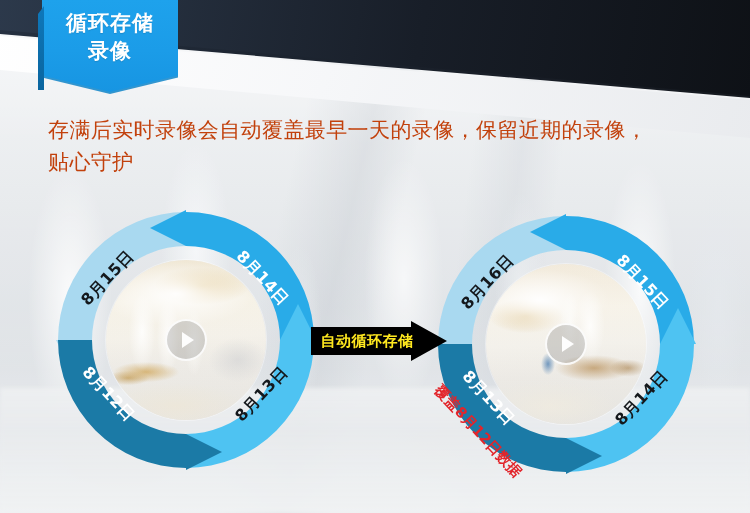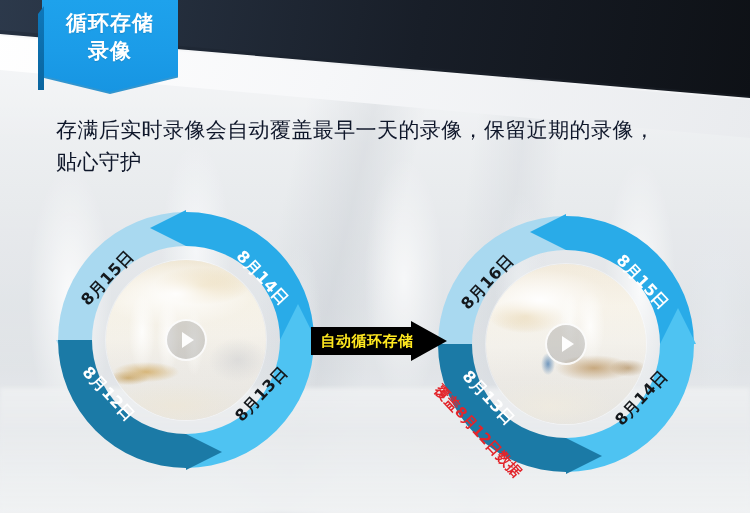--- a/index.html
+++ b/index.html
@@ -90,22 +90,22 @@
     text-shadow:0 1px 1px rgba(0,0,0,.12);
   }
   .badge-fold {
     position:absolute; left:0px; top:6px; width:6px; height:84px;
     background:linear-gradient(180deg,#0e78bb,#0a659f);
     clip-path:polygon(0 8px, 100% 0, 100% 100%, 0 100%);
   }
 
   
   .desc {
-    position:absolute; left:56px; top:114px; width:600px;
-    color:#0f172a; font-size:21px; line-height:32px;
+    position:absolute; left:48px; top:114px; width:600px;
+    color:#c2410c; font-size:21px; line-height:32px;
     letter-spacing:.4px;
   }
 
   
   .cycle { position:absolute; width:268px; height:268px; }
   #cycle-left  { left:52px;  top:206px; }
   #cycle-right { left:432px; top:210px; }
 
   .cycle svg { position:absolute; left:0; top:0; width:268px; height:268px; overflow:visible; }
 

